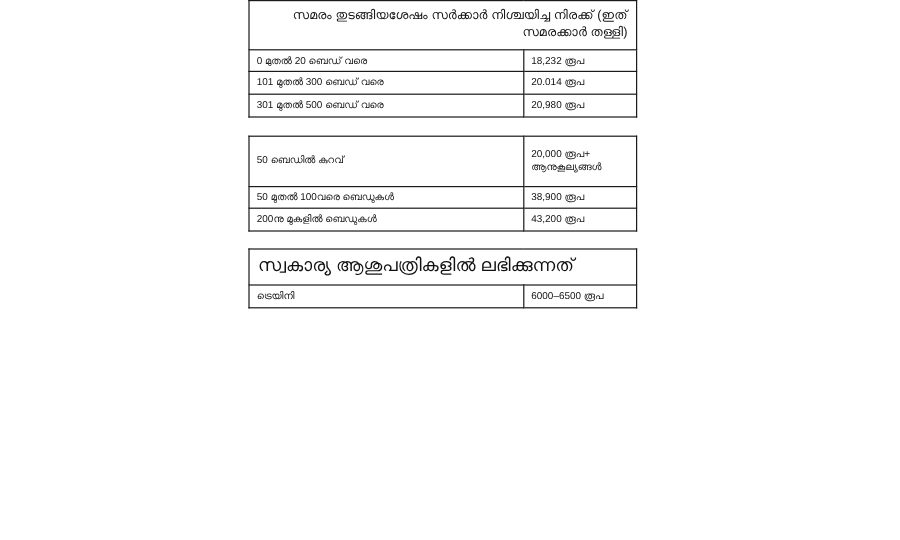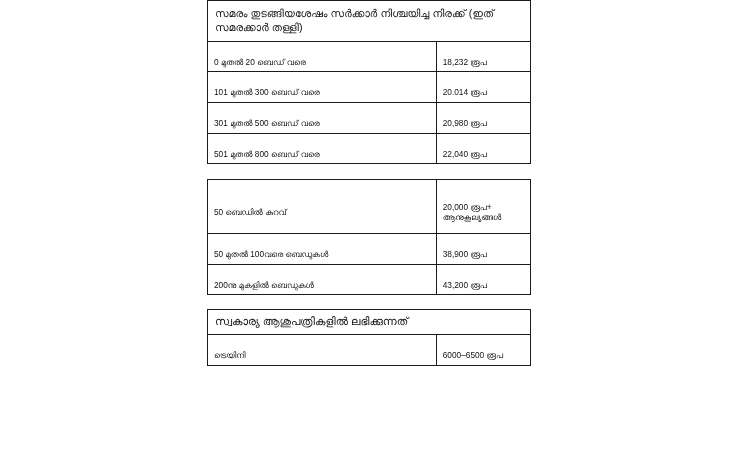--- a/index.html
+++ b/index.html
@@ -26,37 +26,38 @@
   .tbl {
     width: 100%;
     border-collapse: collapse;
     table-layout: fixed;
     border: 1.6px solid #1a1a1a;
     background: #ffffff;
   }
 
   .tbl td {
     border: 1px solid #1a1a1a;
-    padding: 15px 6px 4px 6px;
+    padding: 3px 6px 4px 6px;
     vertical-align: middle;
     line-height: 1.28;
     font-size: 8.3px;
     word-break: break-word;
   }
 
   
   .tbl td.title {
     font-size: 10.6px;
     line-height: 1.36;
     padding: 5px 7px 6px 7px;
     letter-spacing: 0.1px;
+    text-align: right;
   }
 
   .tbl td.subtitle {
-    font-size: 11px;
+    font-size: 15px;
     line-height: 1.34;
     padding: 4px 7px 5px 7px;
   }
 
   .col-label { width: 228px; }
   .col-value { width: 94px; }
 
   .gap-1 { height: 15px; }
   .gap-2 { height: 14px; }
 
@@ -80,24 +81,20 @@
         <td>0 മുതൽ 20 ബെഡ് വരെ</td>
         <td>18,232 രൂപ</td>
       </tr>
       <tr>
         <td>101 മുതൽ 300 ബെഡ് വരെ</td>
         <td>20.014 രൂപ</td>
       </tr>
       <tr>
         <td>301 മുതൽ 500  ബെഡ് വരെ</td>
         <td>20,980 രൂപ</td>
-      </tr>
-      <tr>
-        <td>501 മുതൽ 800 ബെഡ് വരെ</td>
-        <td>22,040 രൂപ</td>
       </tr>
     </tbody>
   </table>
 
   <div class="gap-1"></div>
 
   <table class="tbl">
     <colgroup>
         <col class="col-label">
         <col class="col-value">

